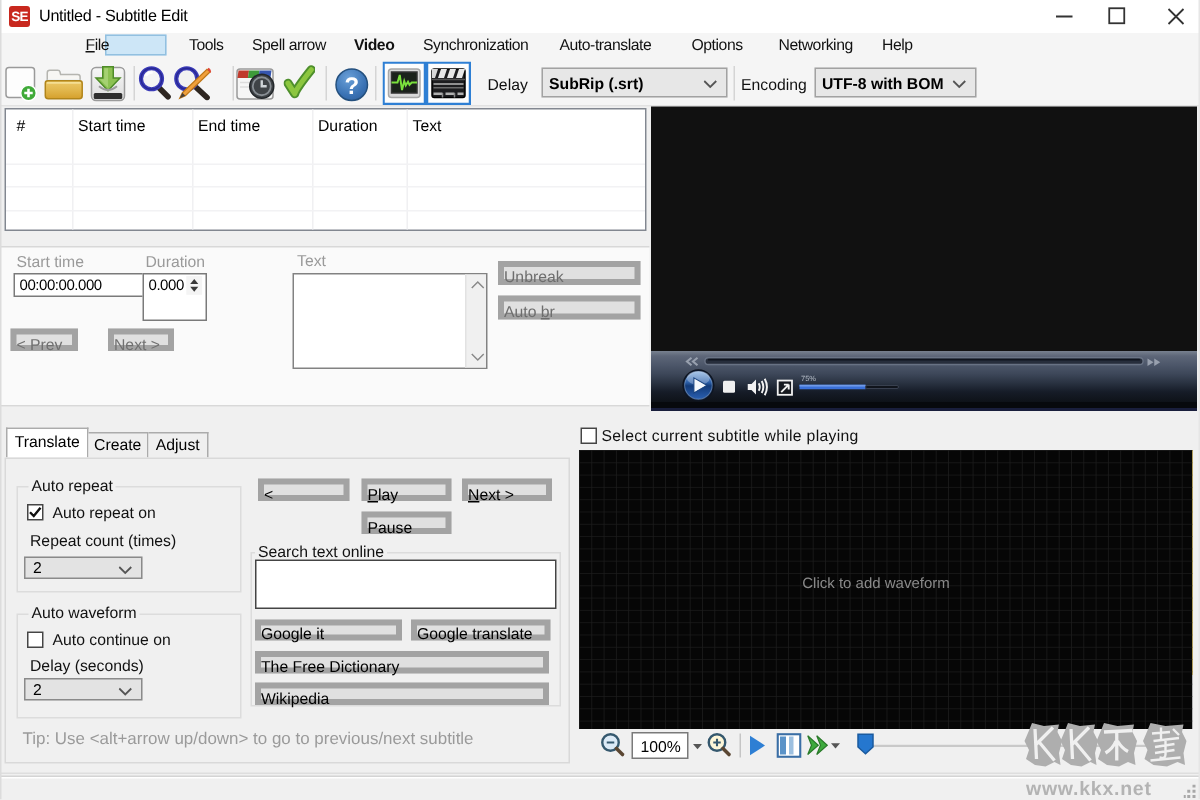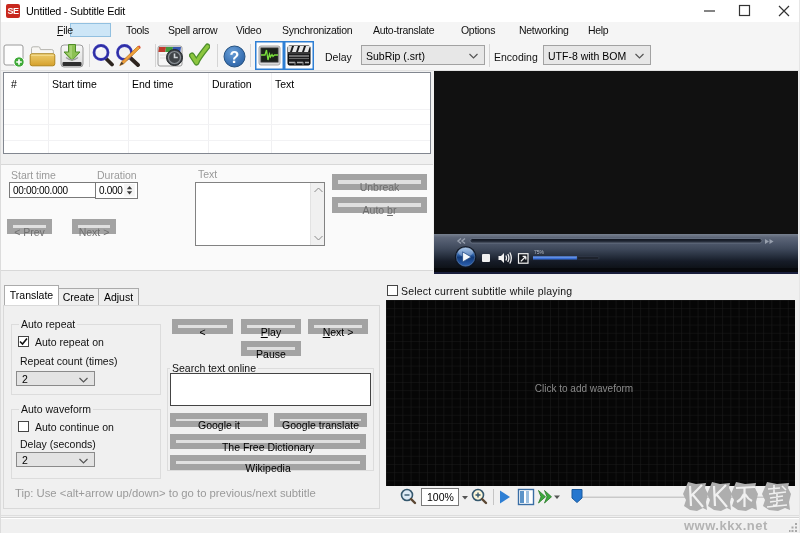--- a/index.html
+++ b/index.html
@@ -13,31 +13,31 @@
 #title { left:26px; top:5px; font-size:10.8px; letter-spacing:-0.2px; color:#000; }
 
 #menubar { left:0; top:22px; width:800px; height:18px; background:#f5f5f5; }
 .mi { position:absolute; top:24px; font-size:10.5px; color:#111; letter-spacing:-0.3px;padding-left:48px; }
 #tools-hl { left:70px; top:23px; width:41px; height:14px; background:#cde6f7; border:1px solid #92c0e0; }
 
 #toolbar { left:0; top:40px; width:800px; height:31px; background:#f5f5f5; border-bottom:1px solid #e2e2e2; }
 .tsep { position:absolute; top:44px; width:1px; height:23px; background:#d5d5d5; }
 .tlabel { position:absolute; font-size:10.5px; color:#111; }
 .combo { position:absolute; background:#e7e7e7; border:1px solid #a2a2a2; font-size:10.5px; color:#000; }
-.combo .cv { position:absolute; left:4px; top:3.5px; }
+.combo .cv { position:absolute; left:4px; top:3.5px;font-weight:bold; }
 
 #lv { left:3px; top:72px; width:428px; height:82px; background:#fff; border:1px solid #828790; }
 .lvh { position:absolute; top:0; font-size:10.5px; color:#000; }
 .lvvl { position:absolute; top:0; width:1px; height:80px; background:#f0f0f2; }
 .lvhl { position:absolute; left:0; width:426px; height:1px; background:#f2f2f4; }
 
 #editp { left:0; top:164px; width:433px; height:107px; background:#fafafa; border-top:1px solid #d8d8d8; border-bottom:1px solid #d8d8d8; }
 .glabel { position:absolute; font-size:10.5px; color:#9a9a9a; }
 .spin { position:absolute; background:#fff; border:1px solid #7a7a7a; font-size:10px; letter-spacing:-0.3px; }
-.btn { position:absolute; background:#e0e0e0; border:6px solid #a3a3a3; font-size:10.5px; color:#000; text-align:center; }
+.btn { position:absolute; background:#e0e0e0; border:4px solid #a3a3a3; font-size:10.5px; color:#000; text-align:left; }
 
 #video { left:434px; top:71px; width:364px; height:203px; background:#111111; }
 #vctrl { position:absolute; left:0; top:163px; width:364px; height:40px; }
 #vbar { position:absolute; left:0; top:0; width:364px; height:33.5px;
   background:linear-gradient(#78818f 0%, #5d6678 10%, #4d576a 27%, #3d4759 45%, #2a3342 62%, #161c28 80%, #0e1218 100%); }
 #vblk { position:absolute; left:0; top:33.5px; width:364px; height:4.5px; background:#07090d; }
 #vnvy { position:absolute; left:0; top:38px; width:364px; height:2px; background:#191e3c; }
 #tabpanel { left:3px; top:305px; width:377px; height:204px; border:1px solid #d9d9d9; background:#f0f0f0; }
 .group { position:absolute; border:1px solid #dcdcdc; }
 .grouplab { position:absolute; font-size:10.5px; color:#111; background:#f0f0f0; padding:0 2px; }
@@ -61,21 +61,21 @@
   <rect x="44.5" y="5.5" width="10" height="10" fill="none" stroke="#333" stroke-width="1.2"></rect>
   <path d="M84 6 L94 16 M94 6 L84 16" stroke="#333" stroke-width="1.2"></path>
 </svg>
 
 <div class="abs" id="menubar"></div>
 <div class="abs" id="tools-hl"></div>
 <div class="mi" style="left:9px;"><u>F</u>ile</div>
 <div class="mi" style="left:42px;margin-top:28px;">Edit</div>
 <div class="mi" style="left:78px;">Tools</div>
 <div class="mi" style="left:120px;">Spell arrow</div>
-<div class="mi" style="left:188px;">Video</div>
+<div class="mi" style="left:188px;font-weight:bold;">Video</div>
 <div class="mi" style="left:234px;">Synchronization</div>
 <div class="mi" style="left:325px;">Auto-translate</div>
 <div class="mi" style="left:413px;">Options</div>
 <div class="mi" style="left:471px;">Networking</div>
 <div class="mi" style="left:540px;">Help</div>
 
 <div class="abs" id="toolbar"></div>
 
 <svg class="abs" style="left:3px; top:44px;" width="23" height="24" viewBox="0 0 23 24">
   <rect x="1" y="1" width="19" height="20" rx="2" fill="#fdfdfd" stroke="#9a9a9a"></rect>
@@ -224,21 +224,21 @@
 <div class="glabel" style="left:97px; top:169px;">Duration</div>
 <div class="glabel" style="left:198px; top:168px;">Text</div>
 <div class="spin" style="left:9px; top:182px; width:100px; height:16px;text-align:center;">
     <span style="position:absolute;left:3px;top:2px;">00:00:00.000</span>
   <svg style="position:absolute;right:2px;top:1px;" width="11" height="12.5" viewBox="0 0 11 13">
       <rect width="11" height="13" fill="#f4f4f4"></rect>
       <path d="M5.5 2 L8.3 5.5 L2.7 5.5 Z" fill="#3a3a3a"></path>
       <path d="M5.5 11 L8.3 7.5 L2.7 7.5 Z" fill="#3a3a3a"></path>
     </svg>
 </div>
-<div class="spin" style="left:95px; top:182px; width:43px; height:17px;">
+<div class="spin" style="left:95px; top:182px; width:43px; height:32px;">
     <span style="position:absolute;left:3px;top:2px;">0.000</span>
   <svg style="position:absolute;right:2px;top:1px;" width="11" height="12.5" viewBox="0 0 11 13">
       <rect width="11" height="13" fill="#f4f4f4"></rect>
       <path d="M5.5 2 L8.3 5.5 L2.7 5.5 Z" fill="#3a3a3a"></path>
       <path d="M5.5 11 L8.3 7.5 L2.7 7.5 Z" fill="#3a3a3a"></path>
     </svg>
 </div>
 <div class="btn" style="left:7px; top:218.5px; width:45px; height:15px; line-height:14px; color:#707070;">&lt; Prev</div>
 <div class="btn" style="left:72px; top:218.5px; width:44px; height:15px; line-height:14px; color:#707070;">Next &gt;</div>
 <div class="abs" style="left:195px; top:182px; width:130px; height:64px; border:1px solid #828282; background:#fff;">

